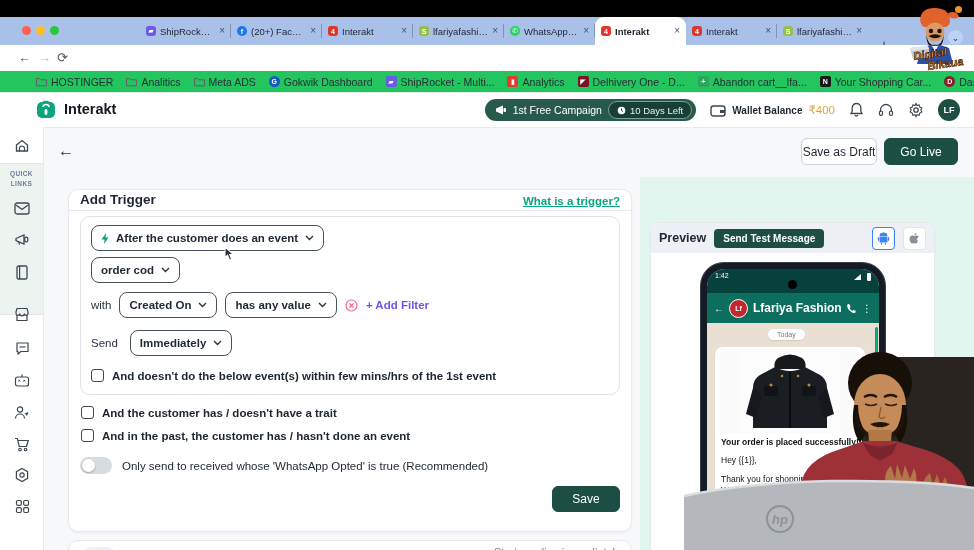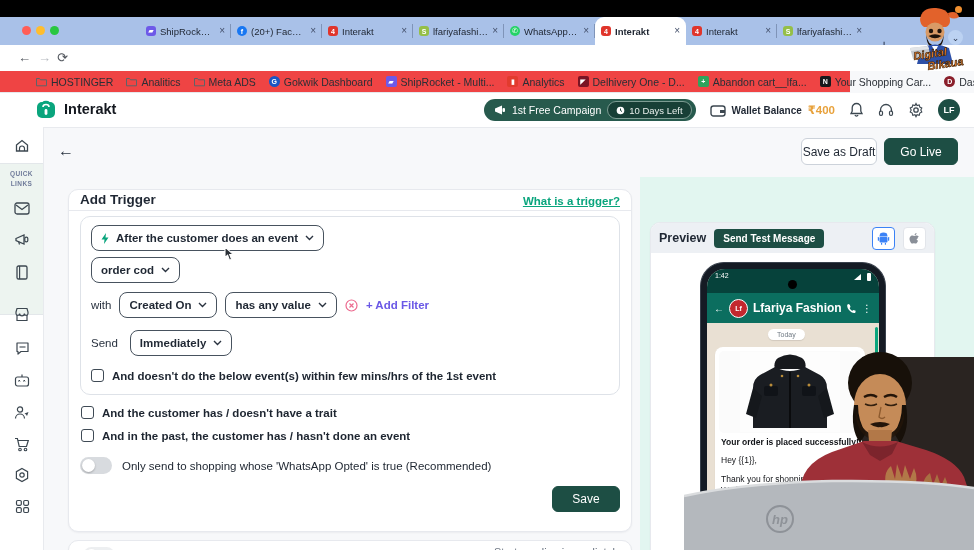--- a/index.html
+++ b/index.html
@@ -28,34 +28,34 @@
   
   .urlbar{left:0;top:45px;width:974px;height:26px;background:#fff;}
   .navg{font-size:13px;color:#50555c;line-height:1;}
   .navg.dim{color:#b6bac0;}
   .omnibox{left:70px;top:48px;width:808px;height:20px;background:#f1f3f4;border-radius:10px;
            display:flex;align-items:center;padding:0 10px;box-sizing:border-box;gap:6px;}
   .url-txt{font-size:10.5px;color:#5f6368;white-space:nowrap;overflow:hidden;}
   .extbadge{width:12px;height:12px;border-radius:3px;background:#4fae5c;color:#fff;font-size:7px;font-weight:bold;
             display:flex;align-items:center;justify-content:center;}
   
-  .bmbar{left:0;top:71px;width:850px;height:22px;background:#ef4444;border-bottom:1px solid #e6e8ec;
+  .bmbar{left:0;top:71px;width:974px;height:22px;background:#22c55e;border-bottom:1px solid #e6e8ec;
          display:flex;align-items:center;padding:0 10px;box-sizing:border-box;gap:13px;}
   .bm{display:flex;align-items:center;gap:4px;font-size:10.5px;color:#2a2f36;white-space:nowrap;}
   .bmic{width:11px;height:11px;border-radius:2px;flex:none;display:flex;align-items:center;justify-content:center;
         font-size:7px;font-weight:bold;color:#fff;}
   .vdiv{width:1px;height:12px;background:#d9dce1;}
   
   .apphead{left:0;top:93px;width:974px;height:34px;background:#fff;border-bottom:1px solid #e8eaee;}
   .brand{font-size:14.5px;font-weight:bold;color:#14181f;}
   .pill{height:22px;background:#275a4d;border-radius:12px;display:flex;align-items:center;gap:6px;
         padding:0 4px 0 10px;color:#fff;font-size:10.5px;}
   .pill-inner{height:16px;background:#173f36;border:1px solid #7d9c93;border-radius:9px;display:flex;
         align-items:center;gap:4px;padding:0 8px;font-size:9.5px;color:#e8efec;}
-  .walletamt{color:#e8a23c;font-weight:bold;}
+  .walletamt{color:#e8a23c;font-weight:normal;}
   .avatar{width:22px;height:22px;border-radius:50%;background:#1d4e44;color:#fff;font-size:9px;font-weight:bold;
           display:flex;align-items:center;justify-content:center;}
   
   .sidebar{left:0;top:127px;width:44px;height:423px;background:#fff;border-right:1px solid #e8eaee;box-sizing:border-box;}
   .sb-item{width:44px;height:30px;display:flex;align-items:center;justify-content:center;}
   .ql-bg{position:absolute;left:0;top:36px;width:43px;height:150px;background:#edf4f0;border-top:1px solid #e3e7ea;border-bottom:1px solid #e3e7ea;}
   .ql-label{position:absolute;left:0;top:42px;width:43px;text-align:center;font-size:6.5px;letter-spacing:.4px;
             color:#6f7b9a;font-weight:bold;line-height:1.5;}
   
   .backarrow{font-size:16px;color:#2a3340;}
@@ -478,21 +478,21 @@
       <span class="cb-lbl">And the customer has / doesn't have a trait</span>
     </div>
     <div class="row" style="margin-top:10px;padding-left:1px">
       <span class="cbx"></span>
       <span class="cb-lbl">And in the past, the customer has / hasn't done an event</span>
     </div>
     <div class="row" style="margin-top:15px;gap:10px">
       <span class="toggle">
           <span class="knob"></span>
         </span>
-      <span class="cb-lbl" style="font-weight:400">Only send to shopping whose 'WhatsApp Opted' is true (Recommended)</span>
+      <span class="cb-lbl" style="font-weight:400">Only send to received whose 'WhatsApp Opted' is true (Recommended)</span>
     </div>
     <div class="row" style="margin-top:12px;justify-content:flex-end">
       <div class="btn btn-green savebtn">Save</div>
     </div>
   </div>
 
   <div class="abs card ncard">
     <span class="toggle ntoggle">
         <span class="knob"></span>
       </span>

